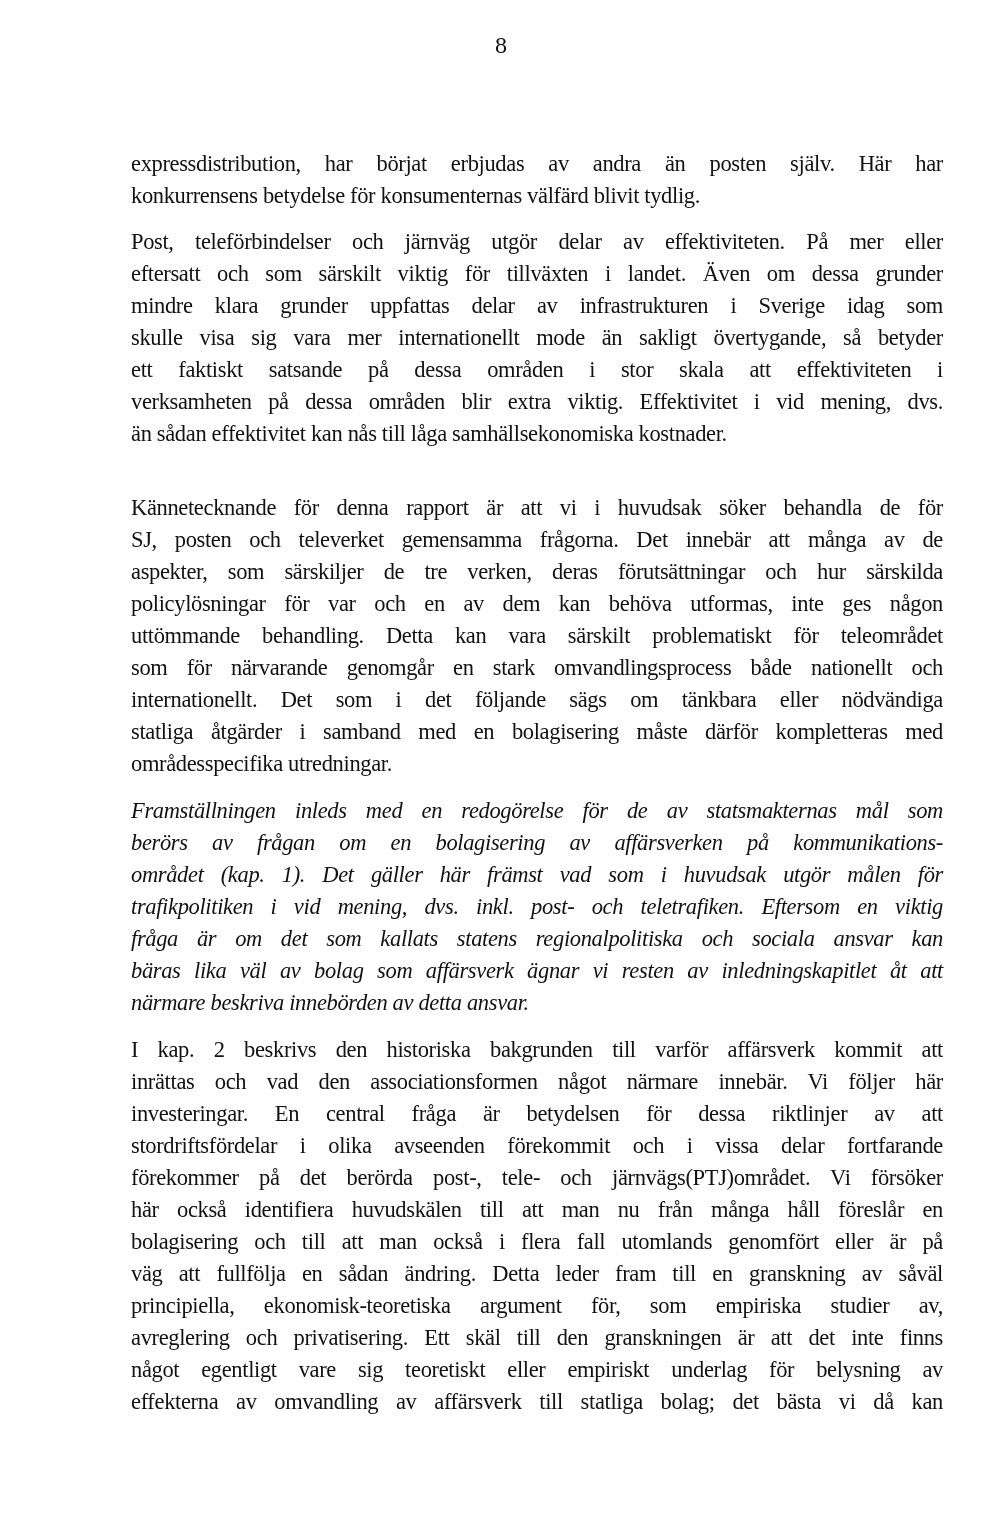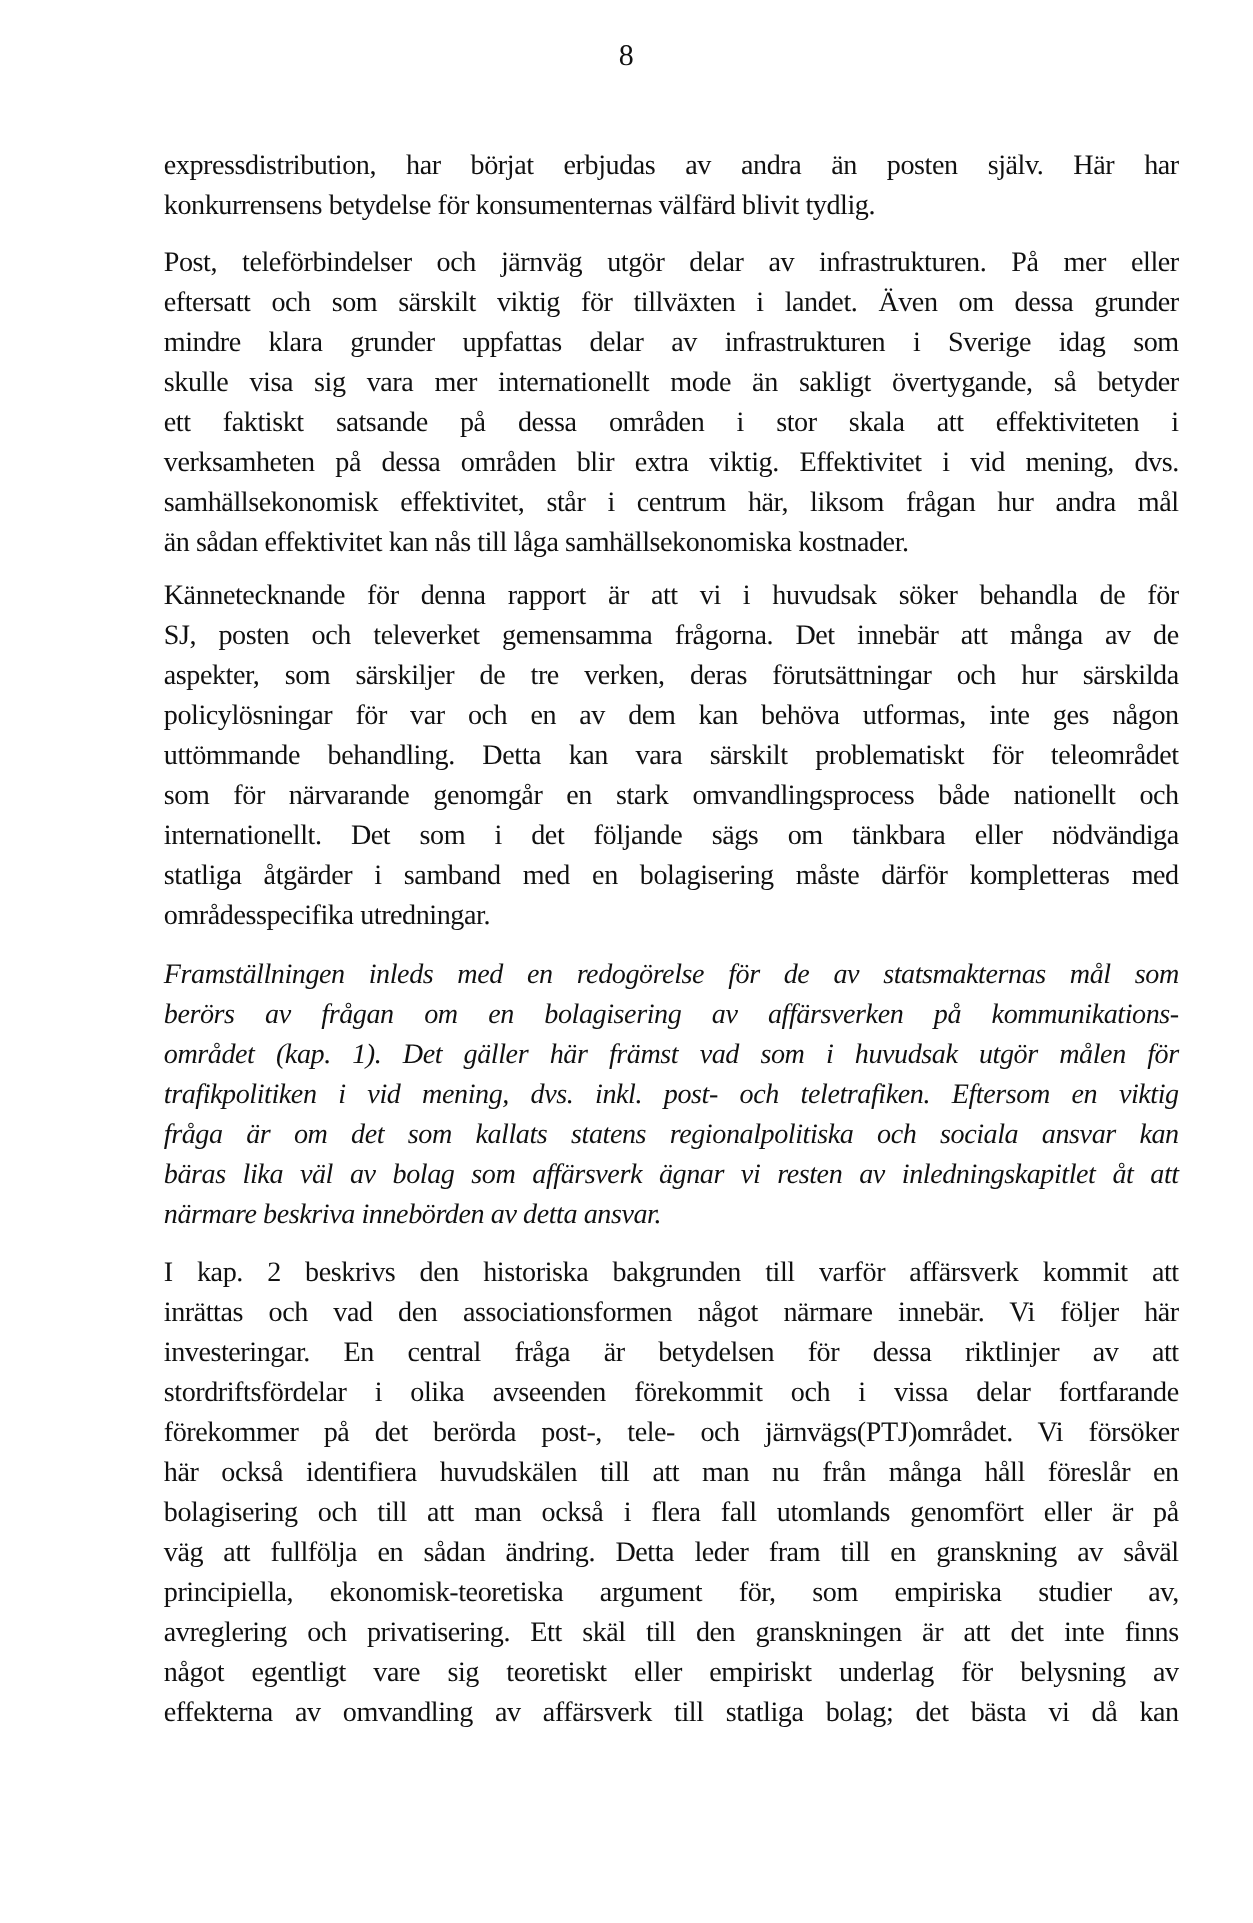--- a/index.html
+++ b/index.html
@@ -21,20 +21,21 @@
       left: 0;
       width: 1002px;
       text-align: center;
       font-size: 24px;
       line-height: 30px;
     }
     .paragraph {
       position: absolute;
       left: 131px;
       width: 812px;
+      margin-top: 32px;
     }
     .line {
       display: block;
       height: 32px;
       line-height: 32px;
       font-size: 22.5px;
       text-align: justify;
       text-align-last: justify;
       white-space: nowrap;
       letter-spacing: -0.35px;
@@ -52,27 +53,26 @@
 <div>
 
   <div class="page-number">8</div>
 
   <div class="paragraph" style="top:116px;">
     <span class="line">expressdistribution, har börjat erbjudas av andra än posten själv. Här har</span>
     <span class="line last">konkurrensens betydelse för konsumenternas välfärd blivit tydlig.</span>
   </div>
 
   <div class="paragraph" style="top:194px;">
-    <span class="line">Post, teleförbindelser och järnväg utgör delar av infrastrukturen.  På mer eller</span>
+    <span class="line">Post, teleförbindelser och järnväg utgör delar av effektiviteten.  På mer eller</span>
     <span class="line">eftersatt och som särskilt viktig för tillväxten i landet. Även om dessa grunder</span>
     <span class="line">mindre klara grunder uppfattas delar av infrastrukturen i Sverige idag som</span>
     <span class="line">skulle visa sig vara mer internationellt mode än sakligt övertygande, så betyder</span>
     <span class="line">ett faktiskt satsande på dessa områden i stor skala att effektiviteten i</span>
     <span class="line">verksamheten på dessa områden blir extra viktig. Effektivitet i vid mening, dvs.</span>
-    <span class="line">samhällsekonomisk effektivitet, står i centrum här, liksom frågan hur andra mål</span>
     <span class="line last">än sådan effektivitet kan nås till låga samhällsekonomiska kostnader.</span>
   </div>
 
   <div class="paragraph" style="top:460px;">
     <span class="line">Kännetecknande för denna rapport är att vi i huvudsak söker behandla de för</span>
     <span class="line">SJ, posten och televerket gemensamma frågorna. Det innebär att många av de</span>
     <span class="line">aspekter, som särskiljer de tre verken, deras förutsättningar och hur särskilda</span>
     <span class="line">policylösningar för var och en av dem kan behöva utformas, inte ges någon</span>
     <span class="line">uttömmande behandling. Detta kan vara särskilt problematiskt för teleområdet</span>
     <span class="line">som för närvarande genomgår en stark omvandlingsprocess både nationellt och</span>

